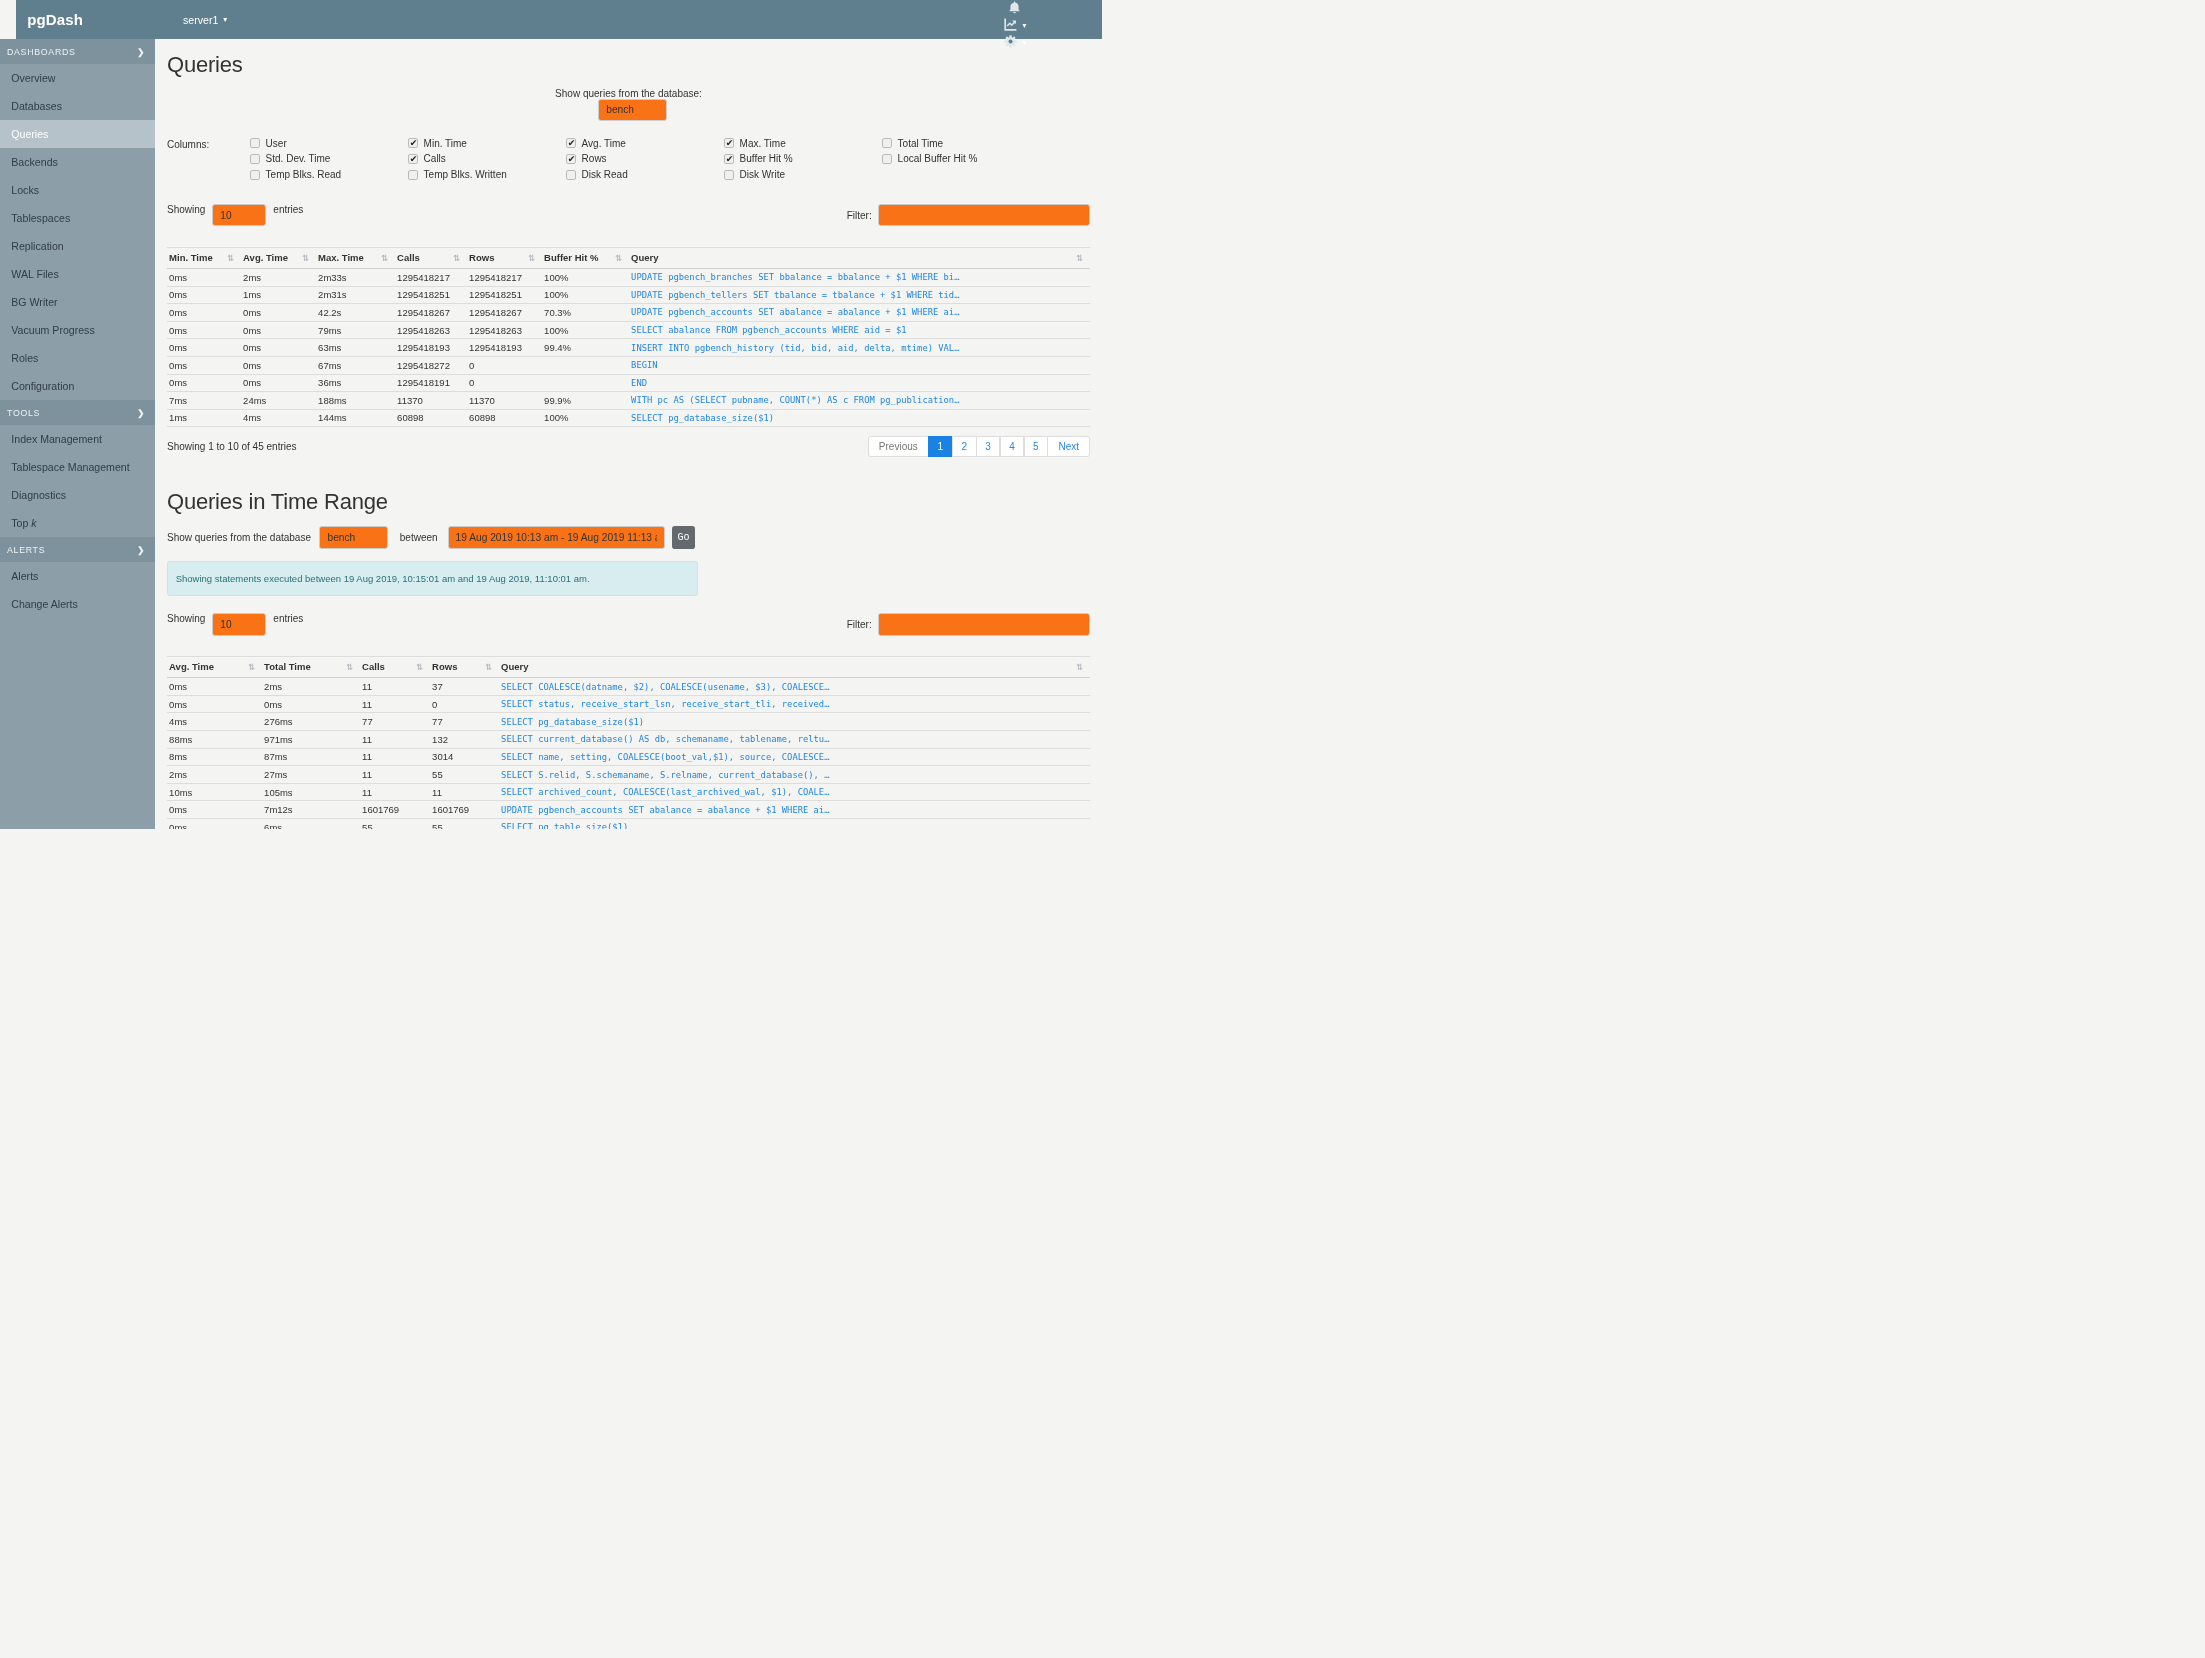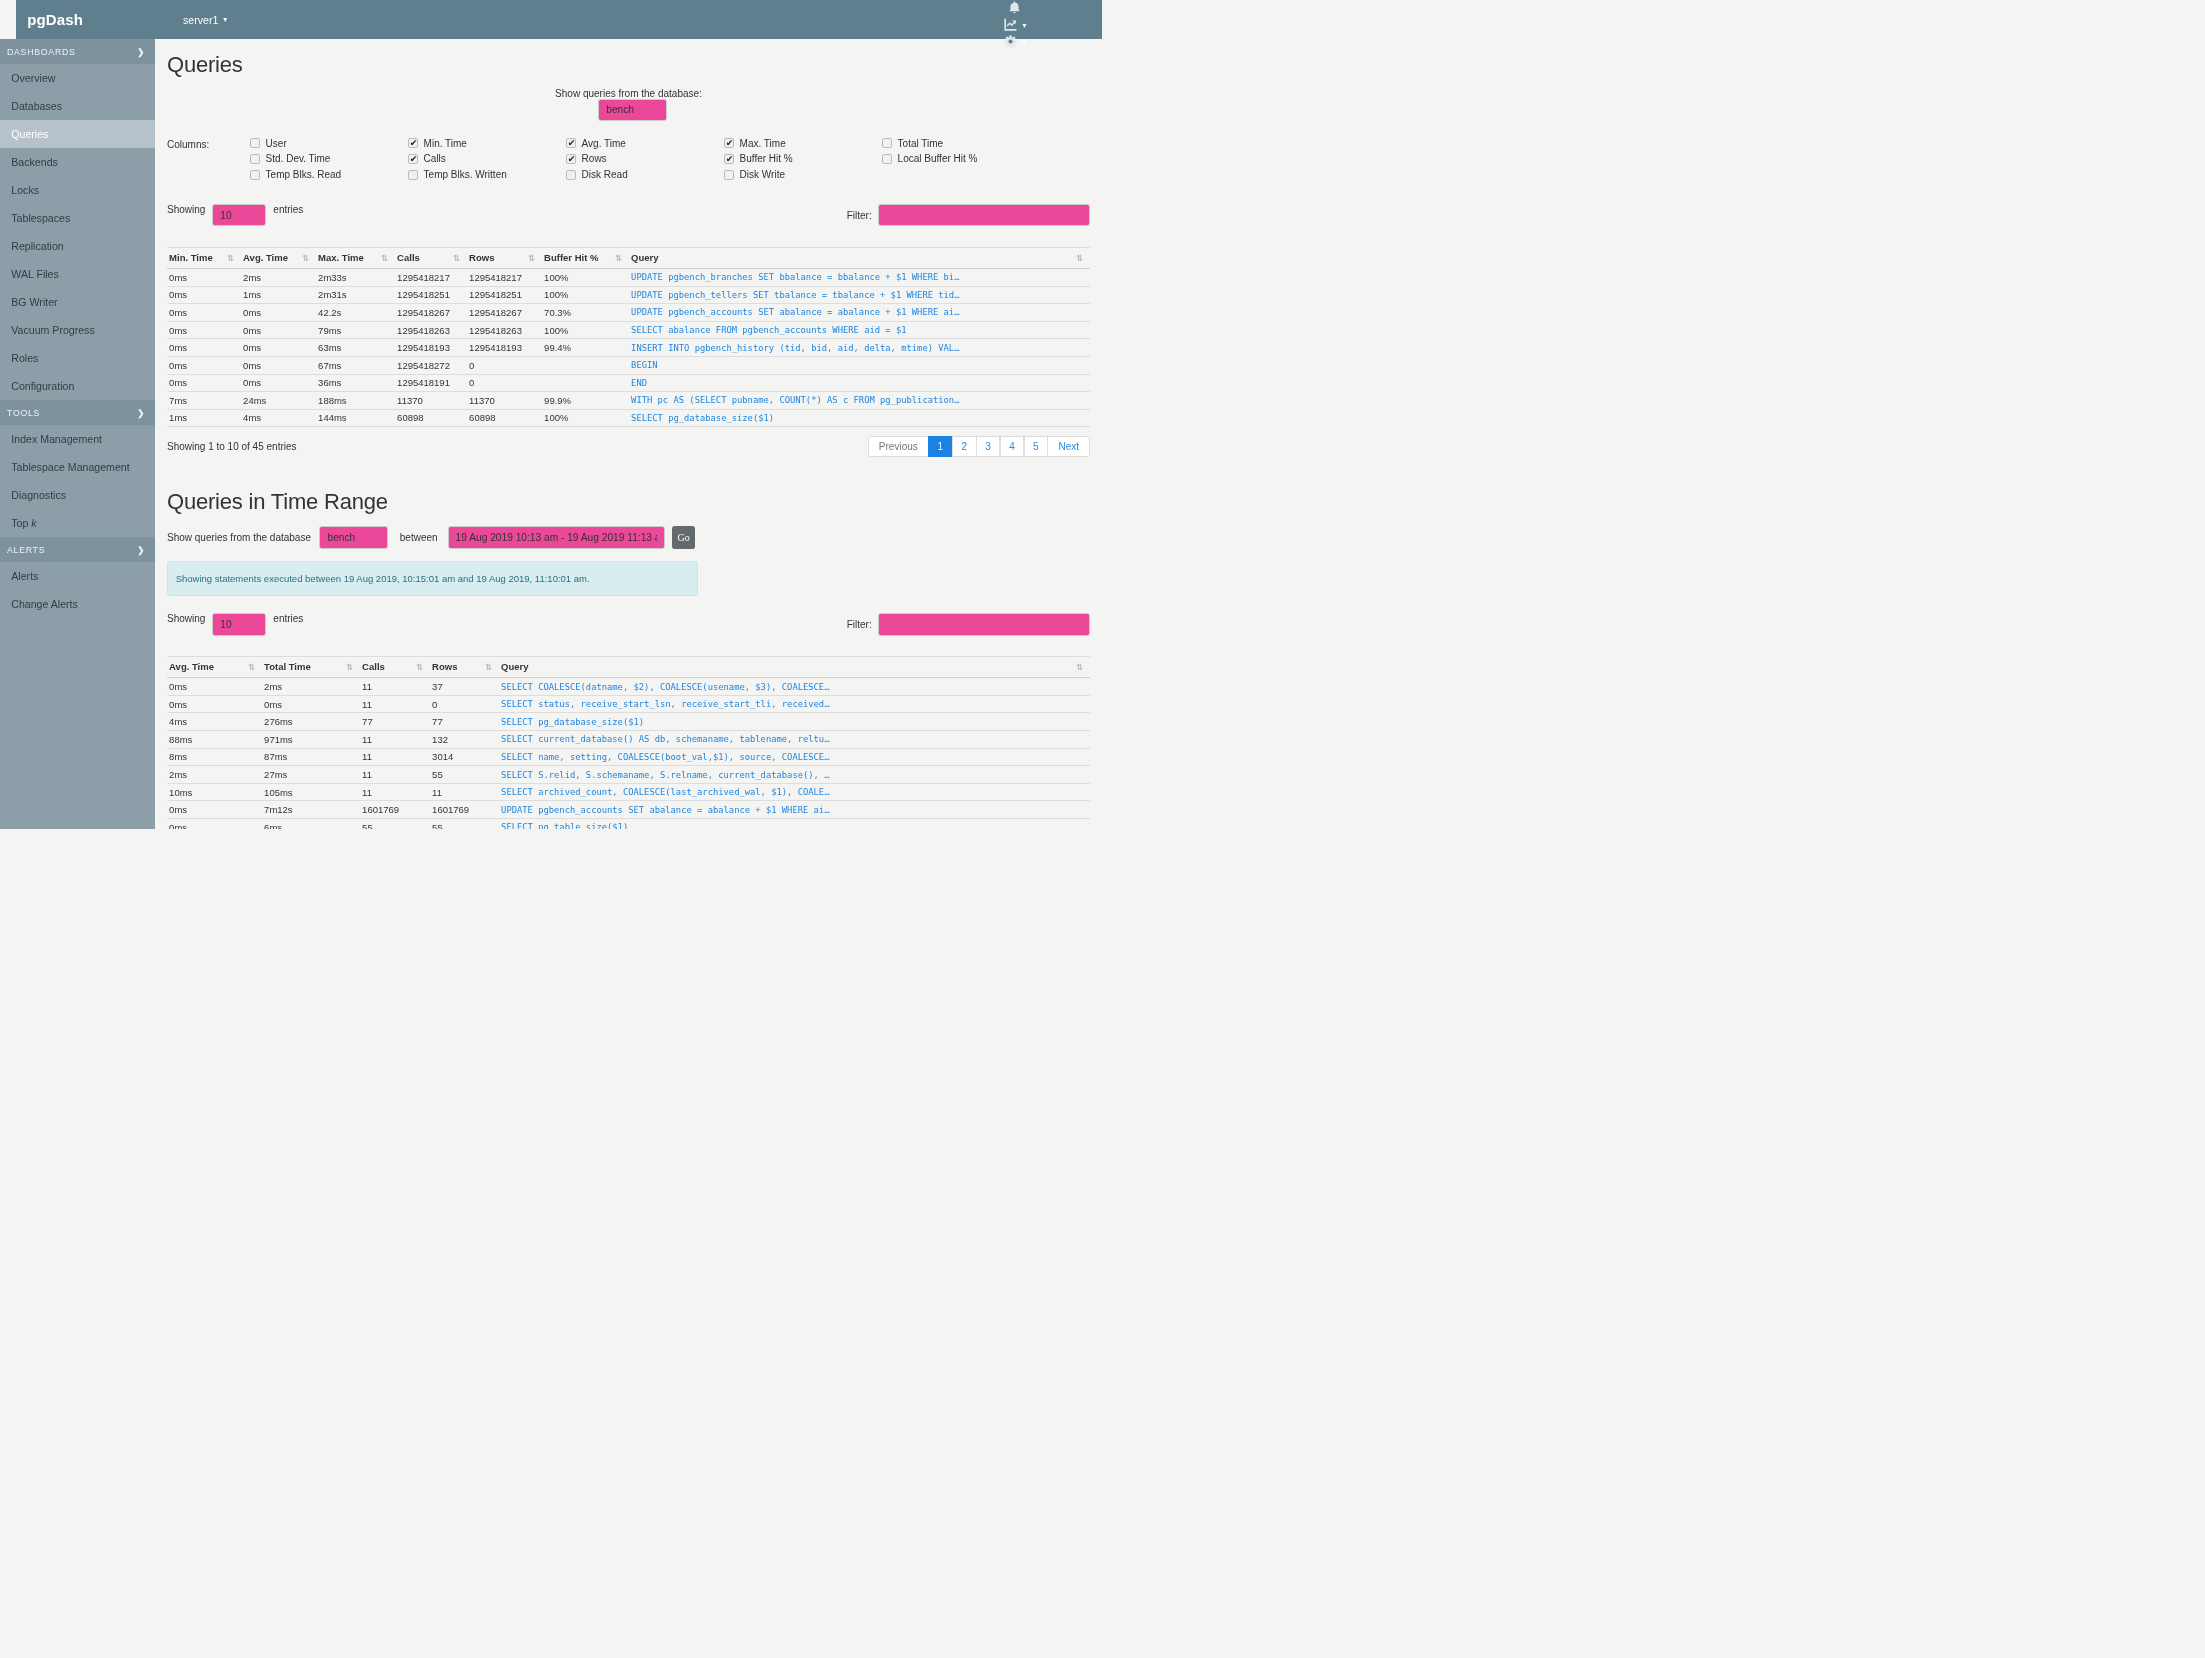--- a/index.html
+++ b/index.html
@@ -33,21 +33,21 @@
   .side-item i { font-style:italic; margin-left:2.8px; }
 
   
   .main { position:absolute; top:39px; left:155px; width:947px; padding:0 12px; }
   h1.page-title { font-size:22px; font-weight:300; color:#333; margin:13.4px 0 0 0; letter-spacing:-0.2px; }
 
   .form-row { display:flex; align-items:center; font-size:10px; }
   .row-db1 { margin-top:9.2px;flex-direction:column; }
   input.text {
     height:22.5px; border:0.7px solid #ccc; border-radius:2.8px; padding:0 7px;
-    font-size:10.2px; color:#333; background:#ec4899; font-family:"Liberation Sans",sans-serif; outline:none;
+    font-size:10.2px; color:#333; background:#f97316; font-family:"Liberation Sans",sans-serif; outline:none;
   }
   .db-input { width:69px; margin-left:8.5px; }
 
   .columns-row { display:flex; margin-top:17px; }
   .columns-label { width:83px; font-size:10px; padding-top:0.7px; }
   .cb-grid { display:flex; }
   .cb-col { width:158px; display:flex; flex-direction:column; }
   .cb { display:flex; align-items:center; height:10.6px; margin-bottom:5px; font-size:10px; cursor:pointer; }
   .cb input {
     appearance:none; -webkit-appearance:none; width:10px; height:10px; margin:0 5.6px 0 0;
@@ -90,21 +90,21 @@
   .page-btn.prev { color:#777; border-radius:2.8px 0 0 2.8px; padding:4.2px 10px; }
   .page-btn.next { border-radius:0 2.8px 2.8px 0; padding:4.2px 10px; }
   .page-btn.active { background:#1a82e2; border-color:#1a82e2; color:#fff; }
 
   h1.h2-title { margin-top:32px; }
   .row-db2 { margin-top:10.6px; }
   .between-label { margin:0 10px 0 11.3px; }
   .range-input { width:217px; text-align:left; }
   .go-btn {
     height:23px; width:23px; margin-left:7px; background:#64696e; color:#fff; border:none;
-    border-radius:2.8px; font-size:10px; cursor:pointer; font-family:Liberation Serif, serif;
+    border-radius:2.8px; font-size:10px; cursor:pointer; font-family:Liberation Mono, monospace;
   }
   .banner {
     margin-top:12.7px; width:531px; background:#d8edf0; border:0.7px solid #c7e5ea; border-radius:2.8px;
     color:#28707a; font-size:9.5px; padding:10.6px 7.7px 10.6px 7.7px;
   }
 </style>
 </head>
 <body>
 
 <div class="topbar">

